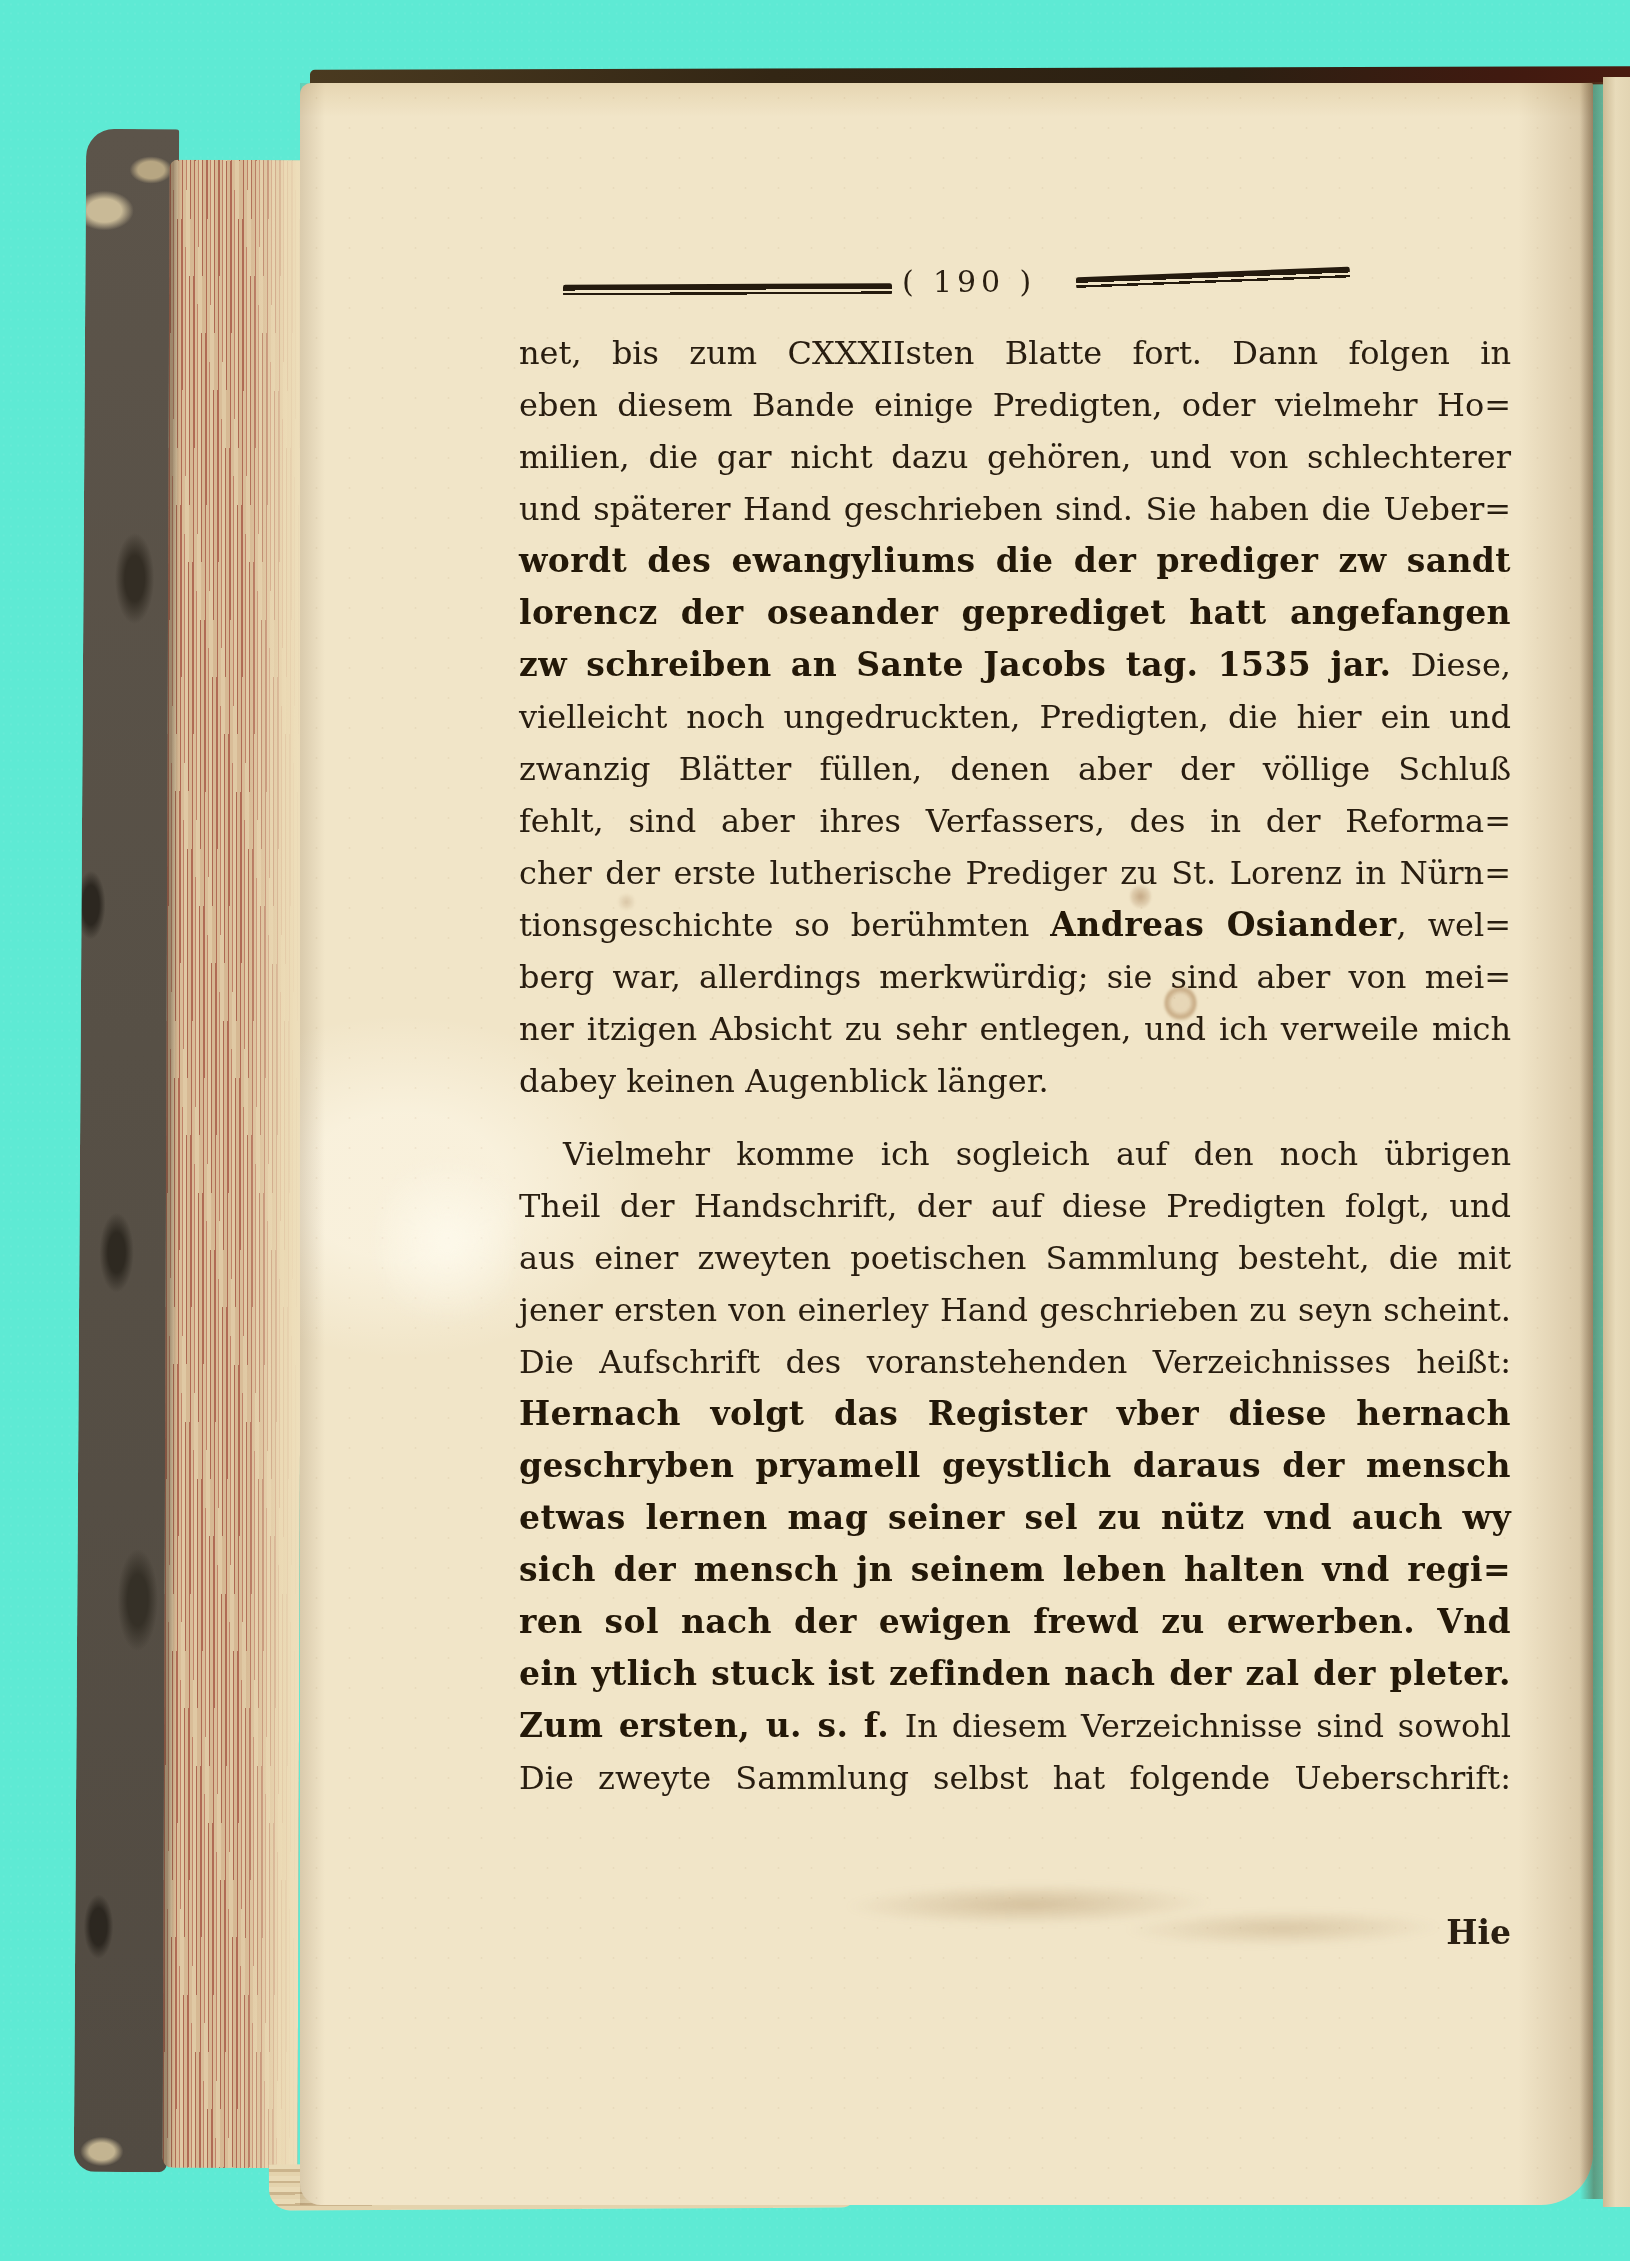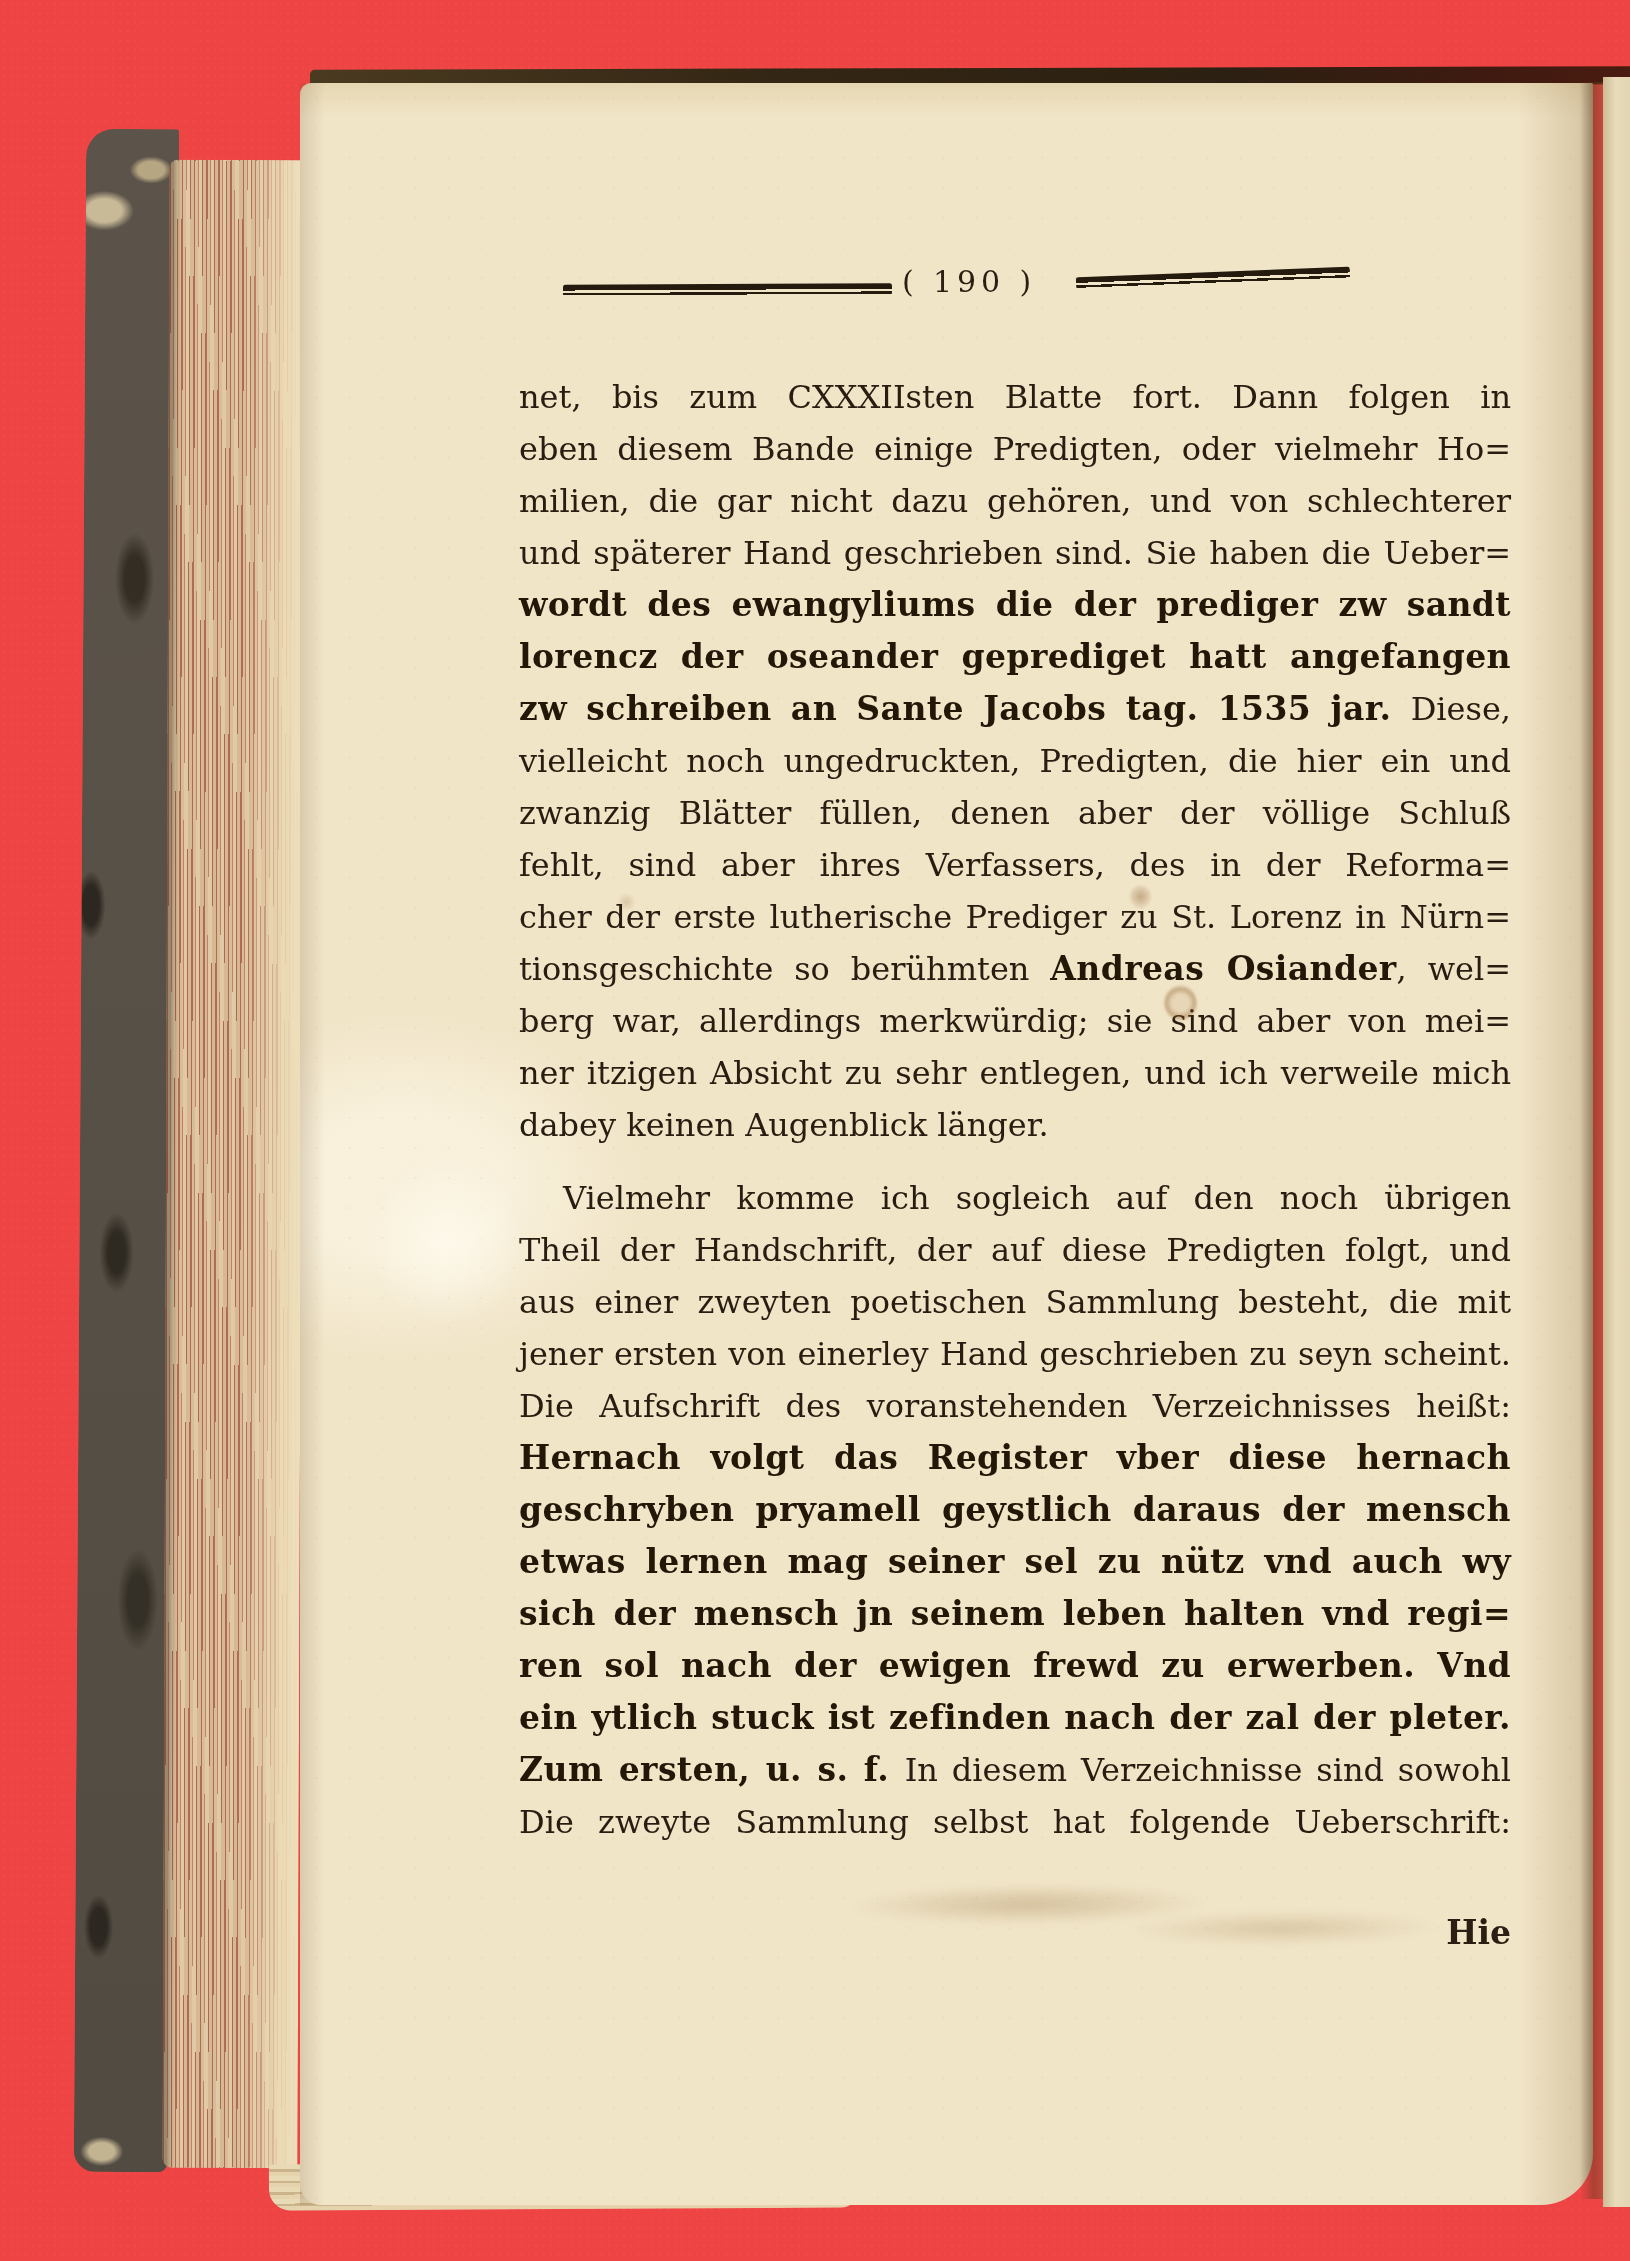--- a/index.html
+++ b/index.html
@@ -1,17 +1,17 @@
 <!DOCTYPE html>
 <html style="font-size:13px"><head>
 <meta charset="utf-8">
 <style>
   html,body{margin:0;padding:0;}
   body{width:1631px;height:2261px;background:#161312;font-family:"DejaVu Serif","Liberation Serif",serif;}
-  #scan{position:relative;width:1631px;height:2261px;background:#ef4444;overflow:hidden;}
+  #scan{position:relative;width:1631px;height:2261px;background:#5eead4;overflow:hidden;}
   
   #scan::before{content:"";position:absolute;inset:0;
     background-image:radial-gradient(rgba(255,255,255,.045) 0.8px,transparent 1.1px);
     background-size:7.3px 9px;pointer-events:none;}
 
   
   .cover-top-edge{position:absolute;left:310px;top:68px;width:1321px;height:18px;
     background:linear-gradient(90deg,#4a3a20 0%,#332614 35%,#2c2012 70%,#401a10 90%,#4a1b10 100%);
     border-radius:4.9px 0 0 4.9px;transform:rotate(-0.15deg);}
 
@@ -71,21 +71,21 @@
   
   .rule{position:absolute;height:12.2px;
     background:linear-gradient(180deg,#241a0e 0 5.7px,transparent 5.7px 8.2px,#241a0e 8.2px 10.6px,transparent 10.6px);
     border-radius:2.4px;}
   .rule-left{left:263px;top:201px;width:329px;transform:rotate(-0.3deg);}
   .rule-right{left:776px;top:189px;width:274px;transform:rotate(-2.2deg);}
   .page-number{position:absolute;left:571px;top:181px;width:196px;text-align:center;
     font-size:30px;color:#2a1f12;letter-spacing:4.9px;}
 
   
-  .text-block{position:absolute;left:219px;top:244px;width:992px;color:#281d10;margin-top:44px;}
+  .text-block{position:absolute;left:219px;top:244px;width:992px;color:#281d10;}
   .line{font-size:32px;line-height:52px;height:52px;white-space:nowrap;
     text-align:justify;text-align-last:justify;overflow:visible;}
   .line.no-just{text-align-last:left;}
   .line.indent{padding-left:44px;}
   .line.para{margin-top:21px;}
   .seg{font-weight:400;}
   .seg.em{font-weight:700;font-size:33px;letter-spacing:0.4px;color:#231808;}
 
   .catchword{position:absolute;left:219px;top:1830px;width:992px;text-align:right;
     font-size:33px;font-weight:700;color:#2a1f12;}

